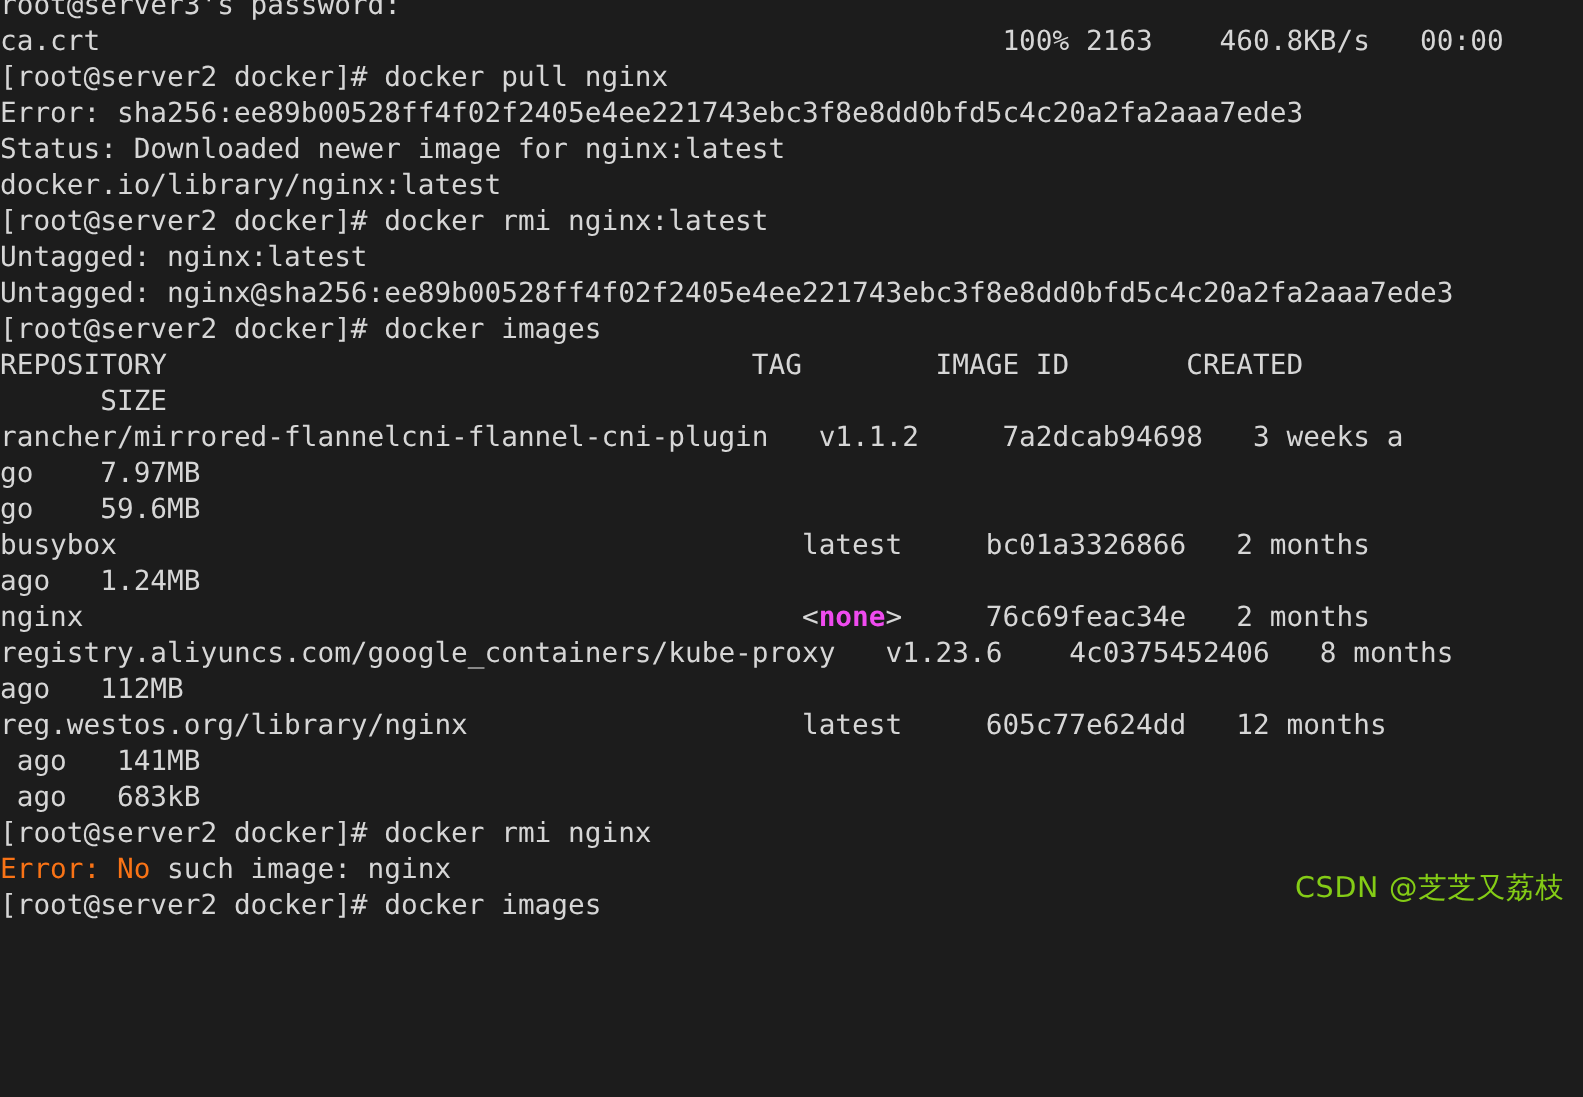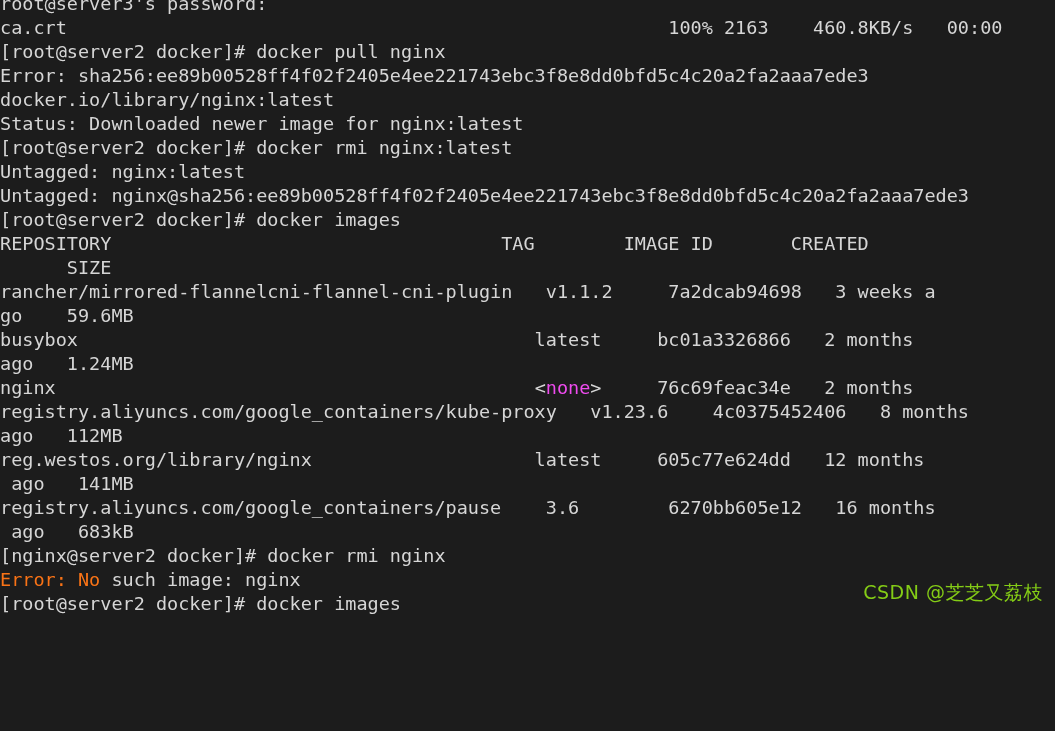--- a/index.html
+++ b/index.html
@@ -38,21 +38,21 @@
   .line {
     height: 24px;
     line-height: 24px;
     white-space: pre;
     margin: 0;
     padding: 0;
     overflow: hidden;
   }
   .fg-default { color: #d6d6d6; }
   .fg-red     { color: #f05a5a; }
-  .fg-magenta { color: #ef4bef; }
+  .fg-magenta { color: #ef4bef; font-weight: bold; }
   .watermark {
     position: absolute;
     right: 12px;
     bottom: 12px;
     color: #84cc16;
     font-family: "DejaVu Sans", "Liberation Sans", sans-serif;
     font-size: 19px;
     line-height: 24px;
     letter-spacing: 0.5px;
     white-space: pre;
@@ -62,37 +62,37 @@
 </style>
 </head>
 <body>
 
 <div id="terminal" style="background: rgb(28, 28, 28);">
   <div id="screen" style="color: rgb(214, 214, 214);">
       <div class="line"><span class="fg-default">root@server3's password:</span></div>
       <div class="line"><span class="fg-default">ca.crt                                                      100% 2163    460.8KB/s   00:00</span></div>
       <div class="line"><span class="fg-default">[root@server2 docker]# docker pull nginx</span></div>
       <div class="line"><span class="fg-default">Error: sha256:ee89b00528ff4f02f2405e4ee221743ebc3f8e8dd0bfd5c4c20a2fa2aaa7ede3</span></div>
+      <div class="line"><span class="fg-default">Status: Downloaded newer image for nginx:latest</span></div>
       <div class="line"><span class="fg-default">docker.io/library/nginx:latest</span></div>
-      <div class="line"><span class="fg-default">Status: Downloaded newer image for nginx:latest</span></div>
       <div class="line"><span class="fg-default">[root@server2 docker]# docker rmi nginx:latest</span></div>
       <div class="line"><span class="fg-default">Untagged: nginx:latest</span></div>
       <div class="line"><span class="fg-default">Untagged: nginx@sha256:ee89b00528ff4f02f2405e4ee221743ebc3f8e8dd0bfd5c4c20a2fa2aaa7ede3</span></div>
       <div class="line"><span class="fg-default">[root@server2 docker]# docker images</span></div>
       <div class="line"><span class="fg-default">REPOSITORY                                   TAG        IMAGE ID       CREATED</span></div>
       <div class="line"><span class="fg-default">      SIZE</span></div>
       <div class="line"><span class="fg-default">rancher/mirrored-flannelcni-flannel-cni-plugin   v1.1.2     7a2dcab94698   3 weeks a</span></div>
+      <div class="line"><span class="fg-default">go    7.97MB</span></div>
       <div class="line"><span class="fg-default">go    59.6MB</span></div>
       <div class="line"><span class="fg-default">busybox                                         latest     bc01a3326866   2 months </span></div>
       <div class="line"><span class="fg-default">ago   1.24MB</span></div>
       <div class="line"><span class="fg-default">nginx                                           </span><span class="fg-default">&lt;</span><span class="fg-magenta" style="color: rgb(239, 75, 239);">none</span><span class="fg-default">&gt;</span><span class="fg-default">     76c69feac34e   2 months </span></div>
       <div class="line"><span class="fg-default">registry.aliyuncs.com/google_containers/kube-proxy   v1.23.6    4c0375452406   8 months </span></div>
       <div class="line"><span class="fg-default">ago   112MB</span></div>
       <div class="line"><span class="fg-default">reg.westos.org/library/nginx                    latest     605c77e624dd   12 months</span></div>
       <div class="line"><span class="fg-default"> ago   141MB</span></div>
-      <div class="line"><span class="fg-default">registry.aliyuncs.com/google_containers/pause    3.6        6270bb605e12   16 months</span></div>
       <div class="line"><span class="fg-default"> ago   683kB</span></div>
-      <div class="line"><span class="fg-default">[nginx@server2 docker]# docker rmi nginx</span></div>
+      <div class="line"><span class="fg-default">[root@server2 docker]# docker rmi nginx</span></div>
       <div class="line"><span class="fg-red" style="color: #f97316;">Error: No</span><span class="fg-default"> such image: nginx</span></div>
       <div class="line"><span class="fg-default">[root@server2 docker]# docker images</span></div>
     </div>
   <div class="watermark">CSDN @芝芝又荔枝</div>
 </div>
 
 </body></html>

